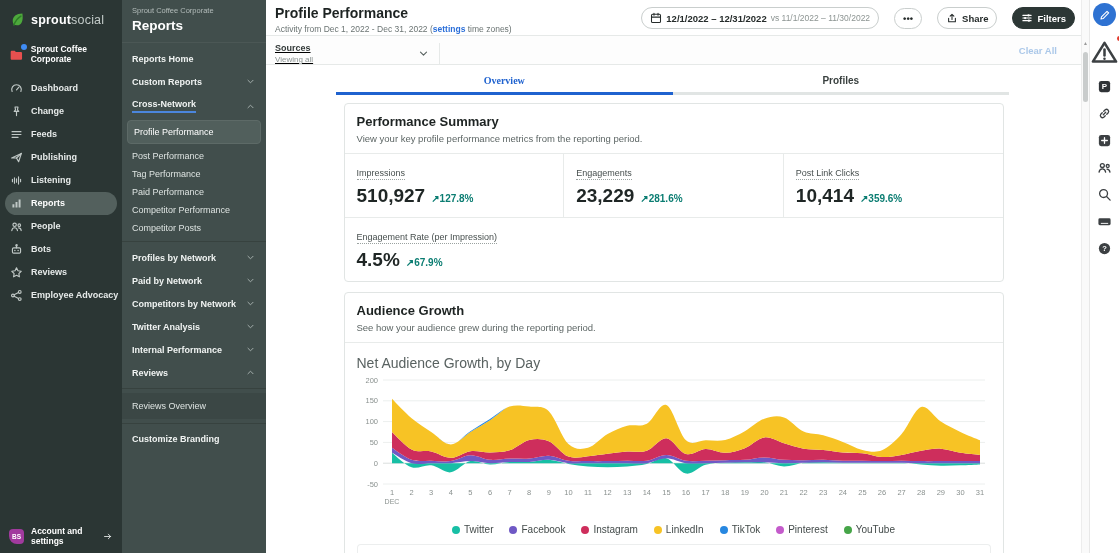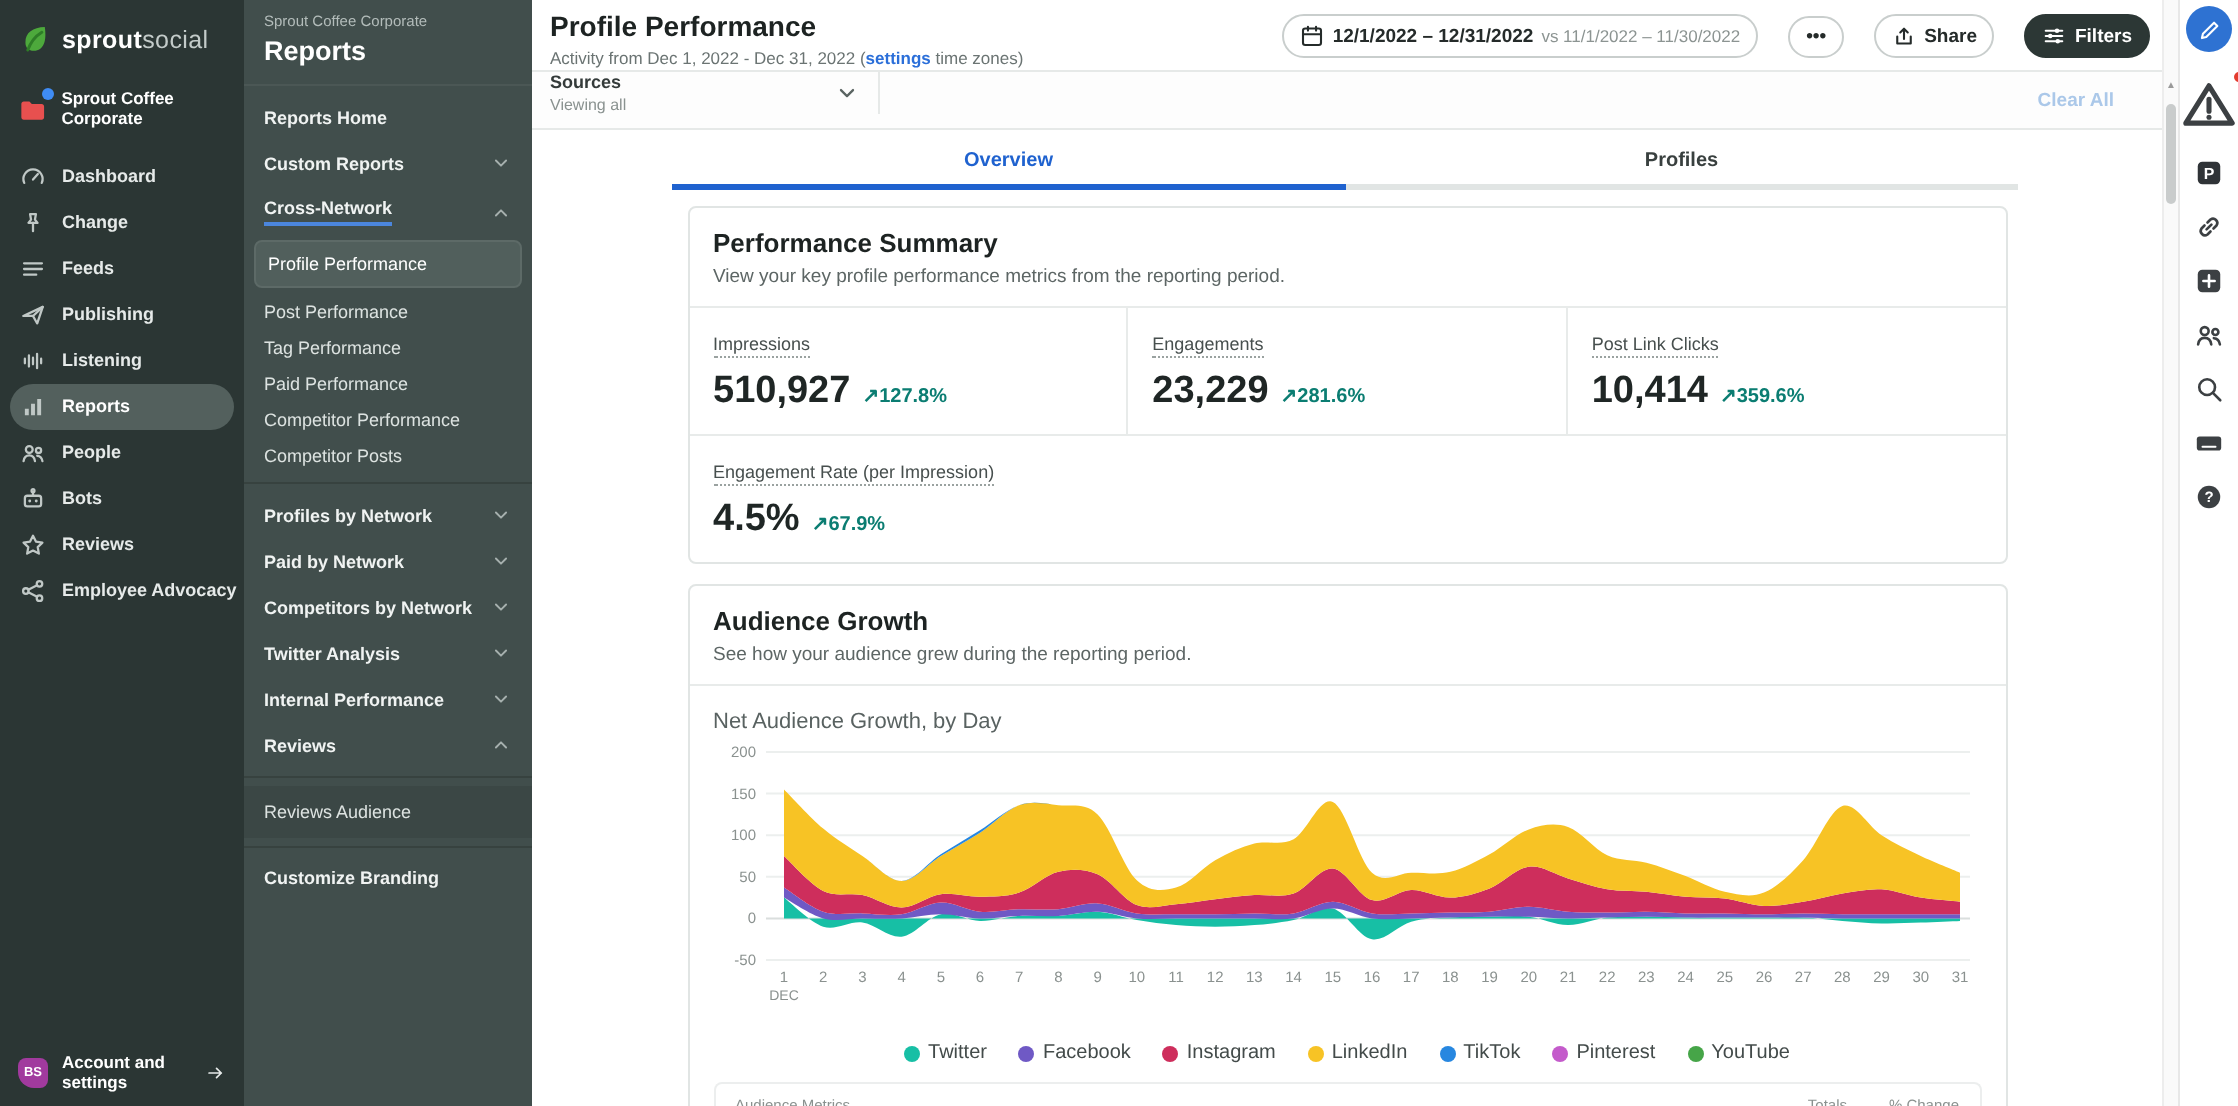--- a/index.html
+++ b/index.html
@@ -44,46 +44,46 @@
   .main { flex: 1; min-width: 0; display: flex; flex-direction: column; background: #fff; }
   .mhead { display: flex; justify-content: space-between; align-items: flex-start; padding: 5px 6px 0 9px; height: 36px; border-bottom: 1px solid #e6e9e8; flex-shrink: 0; }
   .mtitle { font-size: 14px; font-weight: bold; color: #1d2322; }
   .msub { font-size: 8.5px; color: #6b7473; margin-top: 3px; }
   .msub .link { color: #2b6fd9; font-weight: bold; cursor: pointer; }
   .controls { display: flex; gap: 15px; align-items: center; padding-top: 2px; }
   .btn { display: flex; align-items: center; gap: 4px; border: 1px solid #c9cecd; border-radius: 14px; padding: 4px 8px; font-size: 9.5px; font-weight: bold; color: #252b2a; background: #fff; cursor: pointer; white-space: nowrap; }
   .btn .i { width: 12px; height: 12px; }
   .btn .vs { color: #8c9492; font-weight: normal; font-size: 8.5px; }
   .btn.dark { background: #2c3735; color: #fff; border-color: #2c3735; }
-  .srcrow { display: flex; align-items: flex-start; height: 29px; border-bottom: 1px solid #e6e9e8; position: relative; flex-shrink: 0; background: #fdfdfd; }
+  .srcrow { display: flex; align-items: flex-end; height: 29px; border-bottom: 1px solid #e6e9e8; position: relative; flex-shrink: 0; background: #fdfdfd; text-decoration: underline; }
   .srcbox { width: 174px; border-right: 1px solid #e6e9e8; display: flex; align-items: center; justify-content: space-between; padding: 0 9px; cursor: pointer; }
   .srclabel { font-size: 9px; font-weight: bold; color: #343b3a; }
   .srcval { font-size: 8px; color: #8a9290; margin-top: 2px; }
   .srcbox .i { width: 13px; height: 13px; color: #5a6462; }
   .clearall { position: absolute; right: 24px; top: 9px; font-size: 9.5px; font-weight: bold; color: #abc8e9; cursor: pointer; }
   .tabsrow { display: flex; margin: 6px 72px 0 70px; flex-shrink: 0; }
   .tab { flex: 1; text-align: center; font-size: 10px; font-weight: bold; color: #39403f; padding: 4px 0 6px; border-bottom: 3px solid #e1e5e4; cursor: pointer; }
-  .tab.active { color: #1f62cf; border-bottom-color: #1f62cf; }
+  .tab.active { color: #1f62cf; border-bottom-color: #1f62cf; font-family: Liberation Serif, serif; }
   .content { flex: 1; overflow: hidden; padding-top: 8px; }
 
   .card { width: 660px; margin: 0 auto 10px; background: #fff; border: 1px solid #e1e5e4; border-radius: 4px; }
   .card-head { padding: 10px 12px 9px; }
   .card-title { font-size: 13px; font-weight: bold; color: #1d2322; }
   .card-sub { font-size: 9.5px; color: #5d6665; margin-top: 4px; }
 
   .metrics-row { display: flex; border-top: 1px solid #e8ebea; }
   .metric { flex: 1; padding: 8px 12px 10px; border-right: 1px solid #e8ebea; }
   .metric:last-child { border-right: none; }
   .metrics-row2 .metric { flex: none; width: 100%; }
   .mlabel { font-size: 9px; color: #474f4e; border-bottom: 1px dotted #9aa2a0; display: inline-block; padding-bottom: 1px; cursor: help; }
   .mvalue { font-size: 19px; font-weight: bold; color: #1f2625; margin-top: 5px; display: flex; align-items: baseline; gap: 6px; }
   .mchange { font-size: 10px; color: #0b7d72; font-weight: bold; }
 
   .chart-sec { border-top: 1px solid #e8ebea; padding: 6px 12px 0; }
-  .chart-label { font-size: 11px; color: #596261; margin: 6px 0 2px; }
+  .chart-label { font-size: 14px; color: #596261; margin: 6px 0 2px; }
   .legend { display: flex; justify-content: center; gap: 16px; padding: 5px 0 9px; }
   .leg-item { display: flex; align-items: center; gap: 4px; font-size: 10px; color: #434b4a; }
   .leg-dot { width: 8px; height: 8px; border-radius: 50%; }
 
   .table-sec { margin: 0 12px; border: 1px solid #eceeee; border-bottom: none; border-radius: 4px 4px 0 0; }
   .thead, .trow { display: flex; align-items: center; padding: 0 10px; }
   .thead { height: 20px; font-size: 7.5px; color: #8a918f; }
   .col-tot { width: 80px; text-align: right; }
   .col-chg { width: 56px; text-align: right; }
 
@@ -303,21 +303,21 @@
         </div>
         <div class="sb2-item">
           <span class="lab">Reviews</span>
           <span class="i chev">
             <svg viewBox="0 0 16 16" fill="none" stroke="currentColor" stroke-width="1.4" stroke-linecap="round" stroke-linejoin="round">
               <path d="M4.3 9.8L8 6.1l3.7 3.7"></path>
             </svg>
           </span>
         </div>
         <div class="sb2-divider"></div>
-        <div class="sb2-sub panel">Reviews Audience</div>
+        <div class="sb2-sub panel">Reviews Overview</div>
         <div class="sb2-divider"></div>
         <div class="sb2-item">
           <span class="lab">Customize Branding</span>
         </div>
       </div>
   </div>
 
   <div class="main">
     <div class="mhead">
       <div>

